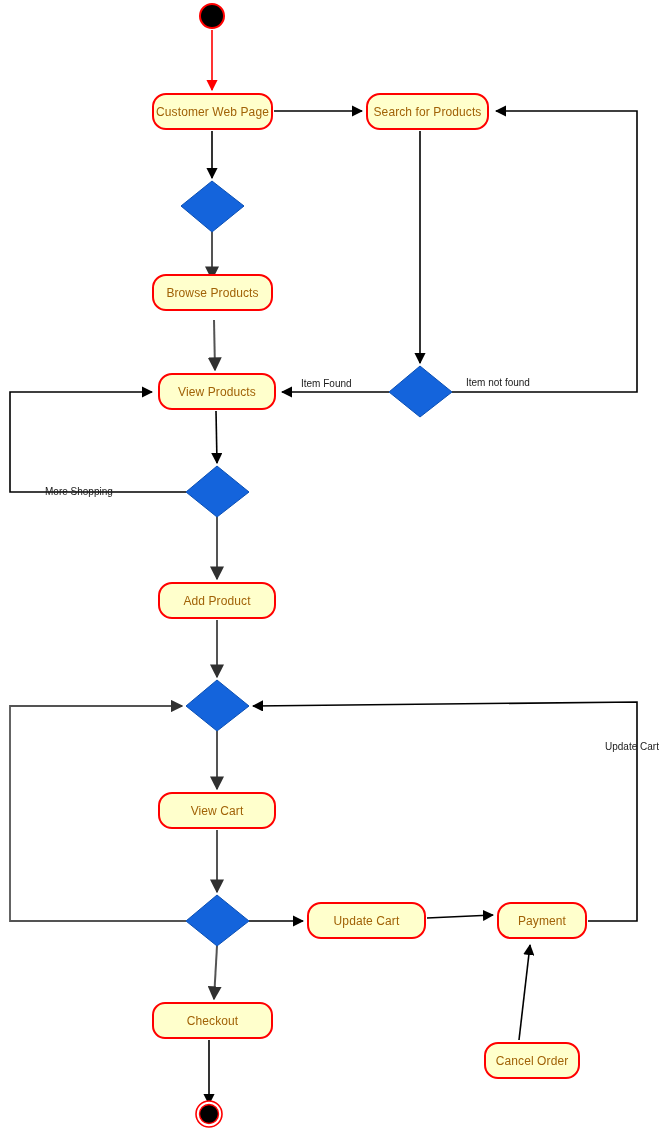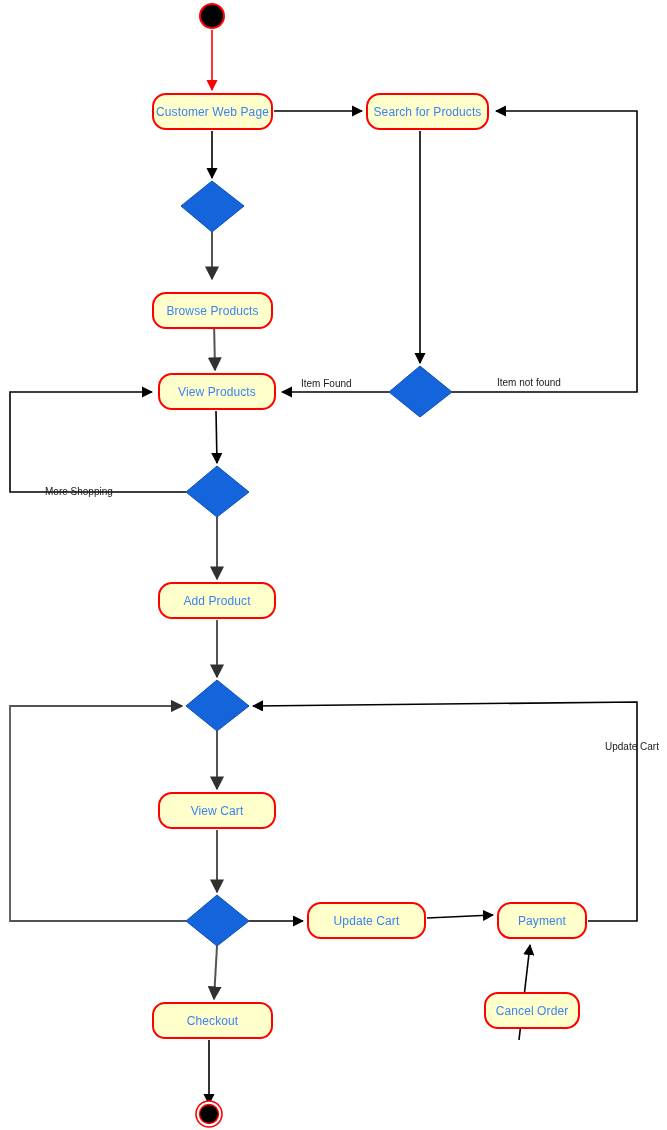--- a/index.html
+++ b/index.html
@@ -10,21 +10,21 @@
   }
   #canvas{position:absolute;left:0;top:0;width:667px;height:1130px;}
   svg.layer{position:absolute;left:0;top:0;width:667px;height:1130px;}
   .node{
     position:absolute;
     box-sizing:border-box;
     display:flex;align-items:center;justify-content:center;
     background:#ffffcc;
     border:2px solid #ff0000;
     border-radius:14px;
-    color:#3b82f6;
+    color:#a16207;
     font-size:12px;
     line-height:1;
     white-space:nowrap;
     letter-spacing:0.1px;
   }
   .edge-label{
     position:absolute;
     font-size:10px;
     color:#1a1a1a;
     white-space:nowrap;
@@ -104,21 +104,21 @@
   </svg>
 
   <div class="node" style="left:152px;top:93px;width:121px;height:37px;">
     <span>Customer Web Page</span>
   </div>
 
   <div class="node" style="left:366px;top:93px;width:123px;height:37px;align-items:center;">
     <span>Search for Products</span>
   </div>
 
-  <div class="node" style="left:152px;top:292px;width:121px;height:37px;">
+  <div class="node" style="left:152px;top:274px;width:121px;height:37px;">
     <span>Browse Products</span>
   </div>
 
   <div class="node" style="left:158px;top:582px;width:118px;height:37px;">
     <span>Add Product</span>
   </div>
 
   <div class="node" style="left:158px;top:373px;width:118px;height:37px;">
     <span>View Products</span>
   </div>
@@ -132,25 +132,25 @@
   </div>
 
   <div class="node" style="left:497px;top:902px;width:90px;height:37px;">
     <span>Payment</span>
   </div>
 
   <div class="node" style="left:152px;top:1002px;width:121px;height:37px;border-radius:13px;">
     <span>Checkout</span>
   </div>
 
-  <div class="node" style="left:484px;top:992px;width:96px;height:37px;">
+  <div class="node" style="left:484px;top:1042px;width:96px;height:37px;">
     <span>Cancel Order</span>
   </div>
 
   <div class="edge-label" style="left:301px;top:378px;">Item Found</div>
 
-  <div class="edge-label" style="left:466px;top:377px;margin-left:31px;">Item not found</div>
+  <div class="edge-label" style="left:466px;top:377px;">Item not found</div>
 
   <div class="edge-label" style="left:45px;top:466px;margin-top:20px;">More Shopping</div>
 
   <div class="edge-label" style="left:605px;top:741px;">Update Cart</div>
 
 </div>
 
 </body></html>

